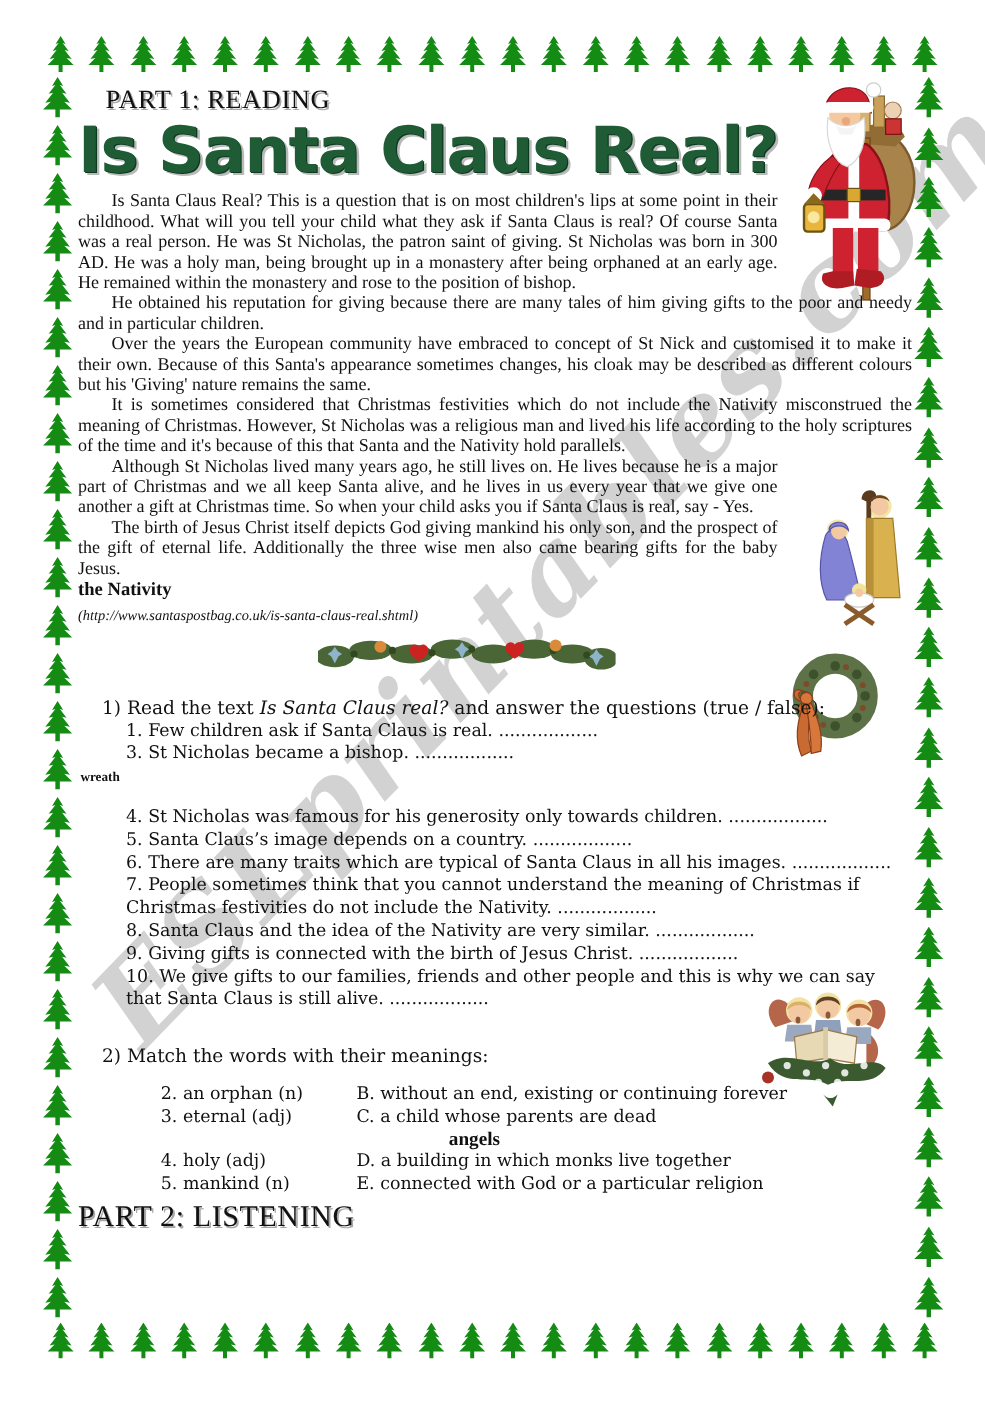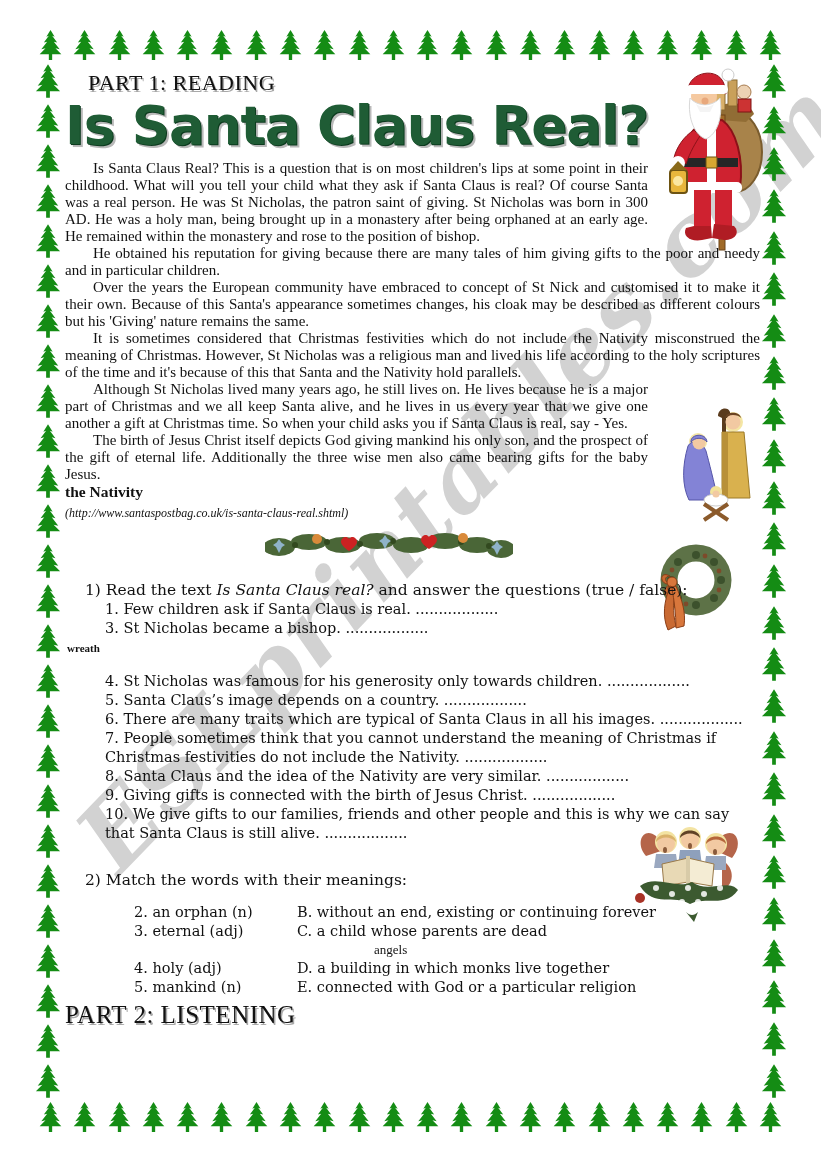--- a/index.html
+++ b/index.html
@@ -47,21 +47,21 @@
 
   .exfont{font-family:"DejaVu Serif",serif;}
   .ex-intro{font-size:15.5px;line-height:19px;padding-left:20px;margin-top:20px;}
   .ex-intro .em{font-style:italic;}
   .q-list{padding-left:40px;}
   .q-item{font-size:14.5px;line-height:19px;}
   .wreath-label{margin-left:2px;margin-top:1px;margin-bottom:15px;font-size:11px;}
   .match{margin-left:69px;margin-top:13px;font-size:14.5px;line-height:19px;}
   .match-row{display:flex;}
   .match-term{width:163px;flex:none;}
-  .angels-label{font-weight:normal;margin-left:240px;font-size:13px;line-height:18px;
+  .angels-label{font-weight:bold;margin-left:240px;font-size:16px;line-height:18px;
                 font-family:"Liberation Serif",serif;}
   .gap8{height:8px;}
 </style>
 </head>
 <body>
 
 <div class="page">
 
   <div class="border-row border-top">
   <svg viewBox="0 0 30 36">

